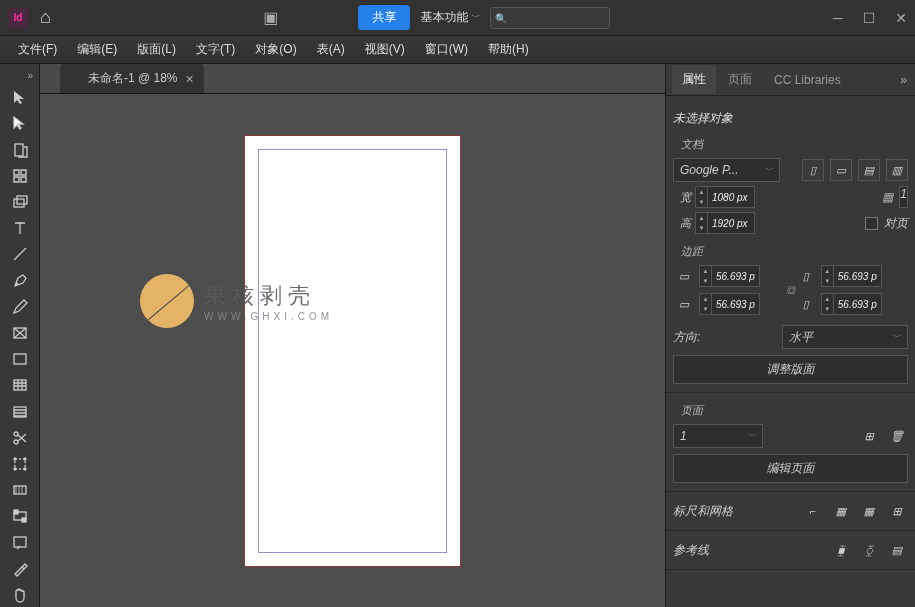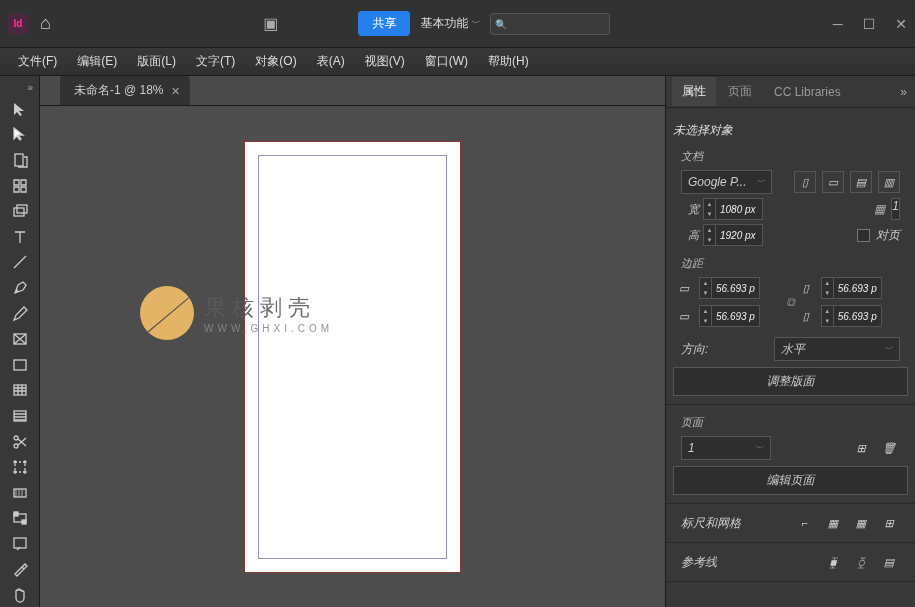--- a/index.html
+++ b/index.html
@@ -1,57 +1,57 @@
 <!DOCTYPE html>
 <html><head>
 <meta charset="utf-8">
 <style>
 * { margin: 0; padding: 0; box-sizing: border-box; font-family: "Microsoft YaHei", Arial, sans-serif; }
 body { width: 915px; height: 607px; background: #2b2b2b; overflow: hidden; }
 .app { display: flex; flex-direction: column; height: 100%; }
-.titlebar { height: 48px; background: #323232; display: flex; align-items: center; padding: 0 8px; border-bottom: 1px solid #1a1a1a; }
+.titlebar { height: 36px; background: #323232; display: flex; align-items: center; padding: 0 8px; border-bottom: 1px solid #1a1a1a; }
 .titlebar .logo { width: 20px; height: 20px; background: #4a2840; border-radius: 3px; display: flex; align-items: center; justify-content: center; color: #f39; font-size: 10px; font-weight: bold; }
 .titlebar .home { margin-left: 12px; color: #ccc; font-size: 18px; cursor: pointer; }
 .titlebar .center { flex: 1; display: flex; align-items: center; justify-content: center; gap: 10px; }
 .titlebar .share-btn { background: #2680eb; color: #fff; padding: 4px 14px; border-radius: 4px; font-size: 12px; cursor: pointer; }
 .titlebar .workspace { color: #ddd; font-size: 12px; display: flex; align-items: center; gap: 3px; cursor: pointer; }
 .titlebar .search { width: 120px; height: 22px; background: #3a3a3a; border: 1px solid #555; border-radius: 3px; }
 .titlebar .search::before { content: "🔍"; font-size: 10px; color: #999; margin-left: 4px; }
 .titlebar .winctrl { display: flex; gap: 20px; color: #aaa; font-size: 14px; margin-left: 10px; }
 .titlebar .winctrl span { cursor: pointer; }
 .menubar { height: 28px; background: linear-gradient(#383838,#303030); display: flex; align-items: center; padding: 0 8px; border-bottom: 1px solid #1a1a1a; }
 .menubar .mitem { color: #ddd; font-size: 12px; padding: 20px 10px; cursor: pointer; }
 .body { flex: 1; display: flex; overflow: hidden; }
 .toolcol { width: 40px; background: #383838; border-right: 1px solid #1a1a1a; display: flex; flex-direction: column; align-items: center; padding-top: 4px; gap: 2px; }
 .toolcol .tcol-arrow { color: #aaa; font-size: 10px; padding: 2px; cursor: pointer; align-self: flex-end; margin-right: 4px; }
 .tool { width: 28px; height: 26px; display: flex; align-items: center; justify-content: center; color: #ccc; cursor: pointer; border-radius: 2px; }
 .tool svg { width: 16px; height: 16px; fill: none; stroke: #ccc; stroke-width: 1.3; }
 .tool.f svg { fill: #ccc; stroke: none; }
 .center-area { flex: 1; display: flex; flex-direction: column; }
 .doc-tabs { height: 30px; background: #4a4a4a; display: flex; align-items: flex-end; padding-left: 20px; border-bottom: 1px solid #1a1a1a; }
-.doc-tab { background: #323232; color: #ccc; font-size: 12px; padding: 6px 10px 6px 14px; display: flex; align-items: flex-end; gap: 8px; border-top-left-radius: 4px; border-top-right-radius: 4px; cursor: pointer; }
+.doc-tab { background: #323232; color: #ccc; font-size: 12px; padding: 6px 10px 6px 28px; display: flex; align-items: flex-end; gap: 8px; border-top-left-radius: 4px; border-top-right-radius: 4px; cursor: pointer; }
 .doc-tab .close { color: #aaa; font-size: 14px; cursor: pointer; }
 .canvas { flex: 1; background: #4d4d4d; display: flex; align-items: center; justify-content: center; position: relative; }
 .page { width: 215px; height: 430px; background: #fff; box-shadow: 0 0 0 1px #8b3a3a; position: relative; }
 .page .margins { position: absolute; inset: 13px; border: 1px solid #9a8fc4; }
 .watermark { position: absolute; top: 180px; left: 100px; display: flex; align-items: center; gap: 10px; opacity: 0.9; pointer-events: none; }
 .watermark .wlogo { width: 54px; height: 54px; border-radius: 50%; background: #f5c069; position: relative; overflow: hidden; }
 .watermark .wlogo::after { content: ""; position: absolute; width: 70px; height: 1px; background: #4d4d4d; top: 50%; left: -5px; transform: rotate(-40deg); }
 .watermark .wtxt { color: #5a5a5a; }
 .watermark .wtxt .t1 { font-size: 22px; letter-spacing: 6px; }
 .watermark .wtxt .t2 { font-size: 10px; letter-spacing: 4px; color: #888; }
 .panel { width: 250px; background: #383838; border-left: 1px solid #1a1a1a; display: flex; flex-direction: column; font-size: 12px; color: #ccc; overflow: hidden; }
 .panel .ptabs { height: 32px; display: flex; align-items: center; border-bottom: 1px solid #222; padding-left: 6px; gap: 2px; }
 .panel .ptab { padding: 6px 10px; cursor: pointer; color: #999; }
 .panel .ptab.active { background: #444; color: #eee; }
 .panel .ptabs .arrow-in { margin-left: auto; padding: 4px 8px; color: #aaa; cursor: pointer; }
 .panel .pbody { flex: 1; padding: 8px 7px; overflow-y: auto; font-style: italic; }
 .section-label { color: #ddd; margin: 6px 0 4px; }
 .sub-label { color: #bbb; font-size: 11px; margin: 10px 8px 6px; }
-.row { display: flex; align-items: center; gap: 6px; margin: 4px 8px; }
+.row { display: flex; align-items: center; gap: 6px; margin: 4px 0; }
 .dropdown { background: #2e2e2e; border: 1px solid #555; padding: 3px 6px; display: flex; align-items: center; justify-content: space-between; cursor: pointer; min-width: 70px; height: 24px; }
 .dropdown .chev { font-size: 9px; color: #aaa; }
 .iconbtn { width: 22px; height: 22px; background: #3a3a3a; border: 1px solid #555; display: flex; align-items: center; justify-content: center; cursor: pointer; color: #ccc; font-size: 11px; }
 .iconbtn.bare { background: transparent; border: none; }
 .field { display: flex; align-items: center; gap: 4px; }
 .field .lbl { color: #ccc; width: 18px; text-align: right; font-size: 11px; }
 .field .spin { display: flex; align-items: center; background: #2e2e2e; border: 1px solid #555; height: 22px; }
 .field .spin .arrows { width: 12px; display: flex; flex-direction: column; border-right: 1px solid #555; }
 .field .spin .arrows span { font-size: 6px; text-align: center; color: #aaa; line-height: 10px; cursor: pointer; }
 .field .spin .val { padding: 0 4px; font-size: 10px; min-width: 46px; color: #eee; }

